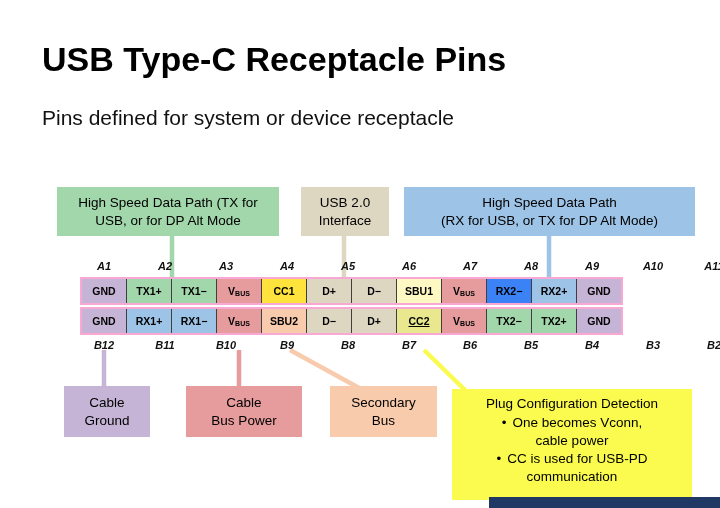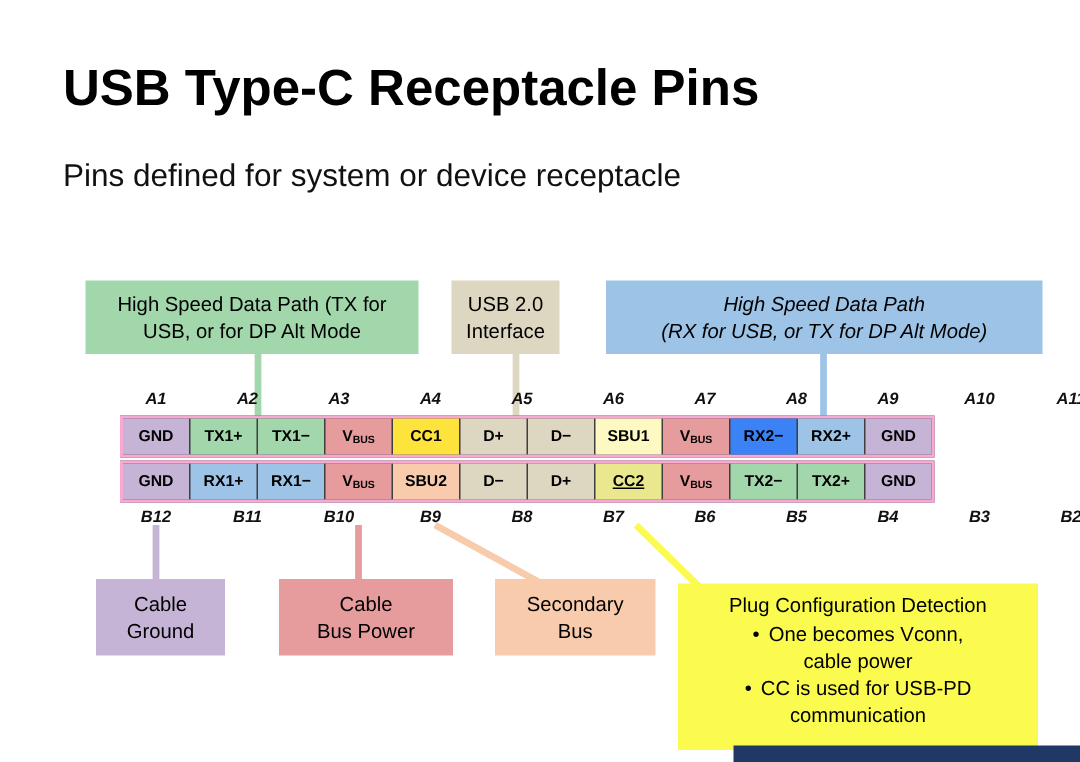--- a/index.html
+++ b/index.html
@@ -8,21 +8,21 @@
     font-family:"Liberation Sans", sans-serif;overflow:hidden;
   }
   .abs{position:absolute;}
   #title{left:42px;top:40px;font-size:34px;font-weight:bold;color:#000;letter-spacing:0;}
   #subtitle{left:42px;top:106px;font-size:21px;color:#111;}
   .callout{
     display:flex;align-items:center;justify-content:center;text-align:center;
     font-size:13.5px;color:#000;white-space:pre-line;line-height:1.32;z-index:2;
   }
   #callout-tx{left:57px;top:187px;width:222px;height:49px;}
-  #callout-usb2{left:301px;top:187px;width:72px;height:49px;}
+  #callout-usb2{left:301px;top:187px;width:88px;height:49px;}
   #callout-rx{left:404px;top:187px;width:291px;height:49px;}
   #callout-ground{left:64px;top:386px;width:86px;height:51px;}
   #callout-power{left:186px;top:386px;width:116px;height:51px;}
   #callout-sbu{left:330px;top:386px;width:107px;height:51px;}
   #callout-cc{
     left:452px;top:389px;width:240px;height:111px;z-index:2;
     font-size:13.5px;color:#000;text-align:center;padding:7px 1px;box-sizing:border-box;
   }
   #callout-cc .cc-title{margin-bottom:3px;}
   #callout-cc .bullet{white-space:pre-line;line-height:1.3;margin-top:1px;}
@@ -69,21 +69,21 @@
   </svg>
 
   <div class="abs callout" id="callout-tx" style="background: rgb(162, 215, 171);">
     <span>High Speed Data Path (TX for
 USB, or for DP Alt Mode</span>
   </div>
   <div class="abs callout" id="callout-usb2" style="background: rgb(221, 214, 193);">
     <span>USB 2.0
 Interface</span>
   </div>
-  <div class="abs callout" id="callout-rx" style="background: rgb(157, 195, 230); font-style: italic;">
+  <div class="abs callout" id="callout-rx" style="background: rgb(157, 195, 230);">
     <span>High Speed Data Path
 (RX for USB, or TX for DP Alt Mode)</span>
   </div>
 
   <div class="abs label-grid" id="labels-a">
       <div class="pin-label">A1</div>
       <div class="pin-label">A2</div>
       <div class="pin-label">A3</div>
       <div class="pin-label">A4</div>
       <div class="pin-label">A5</div>

